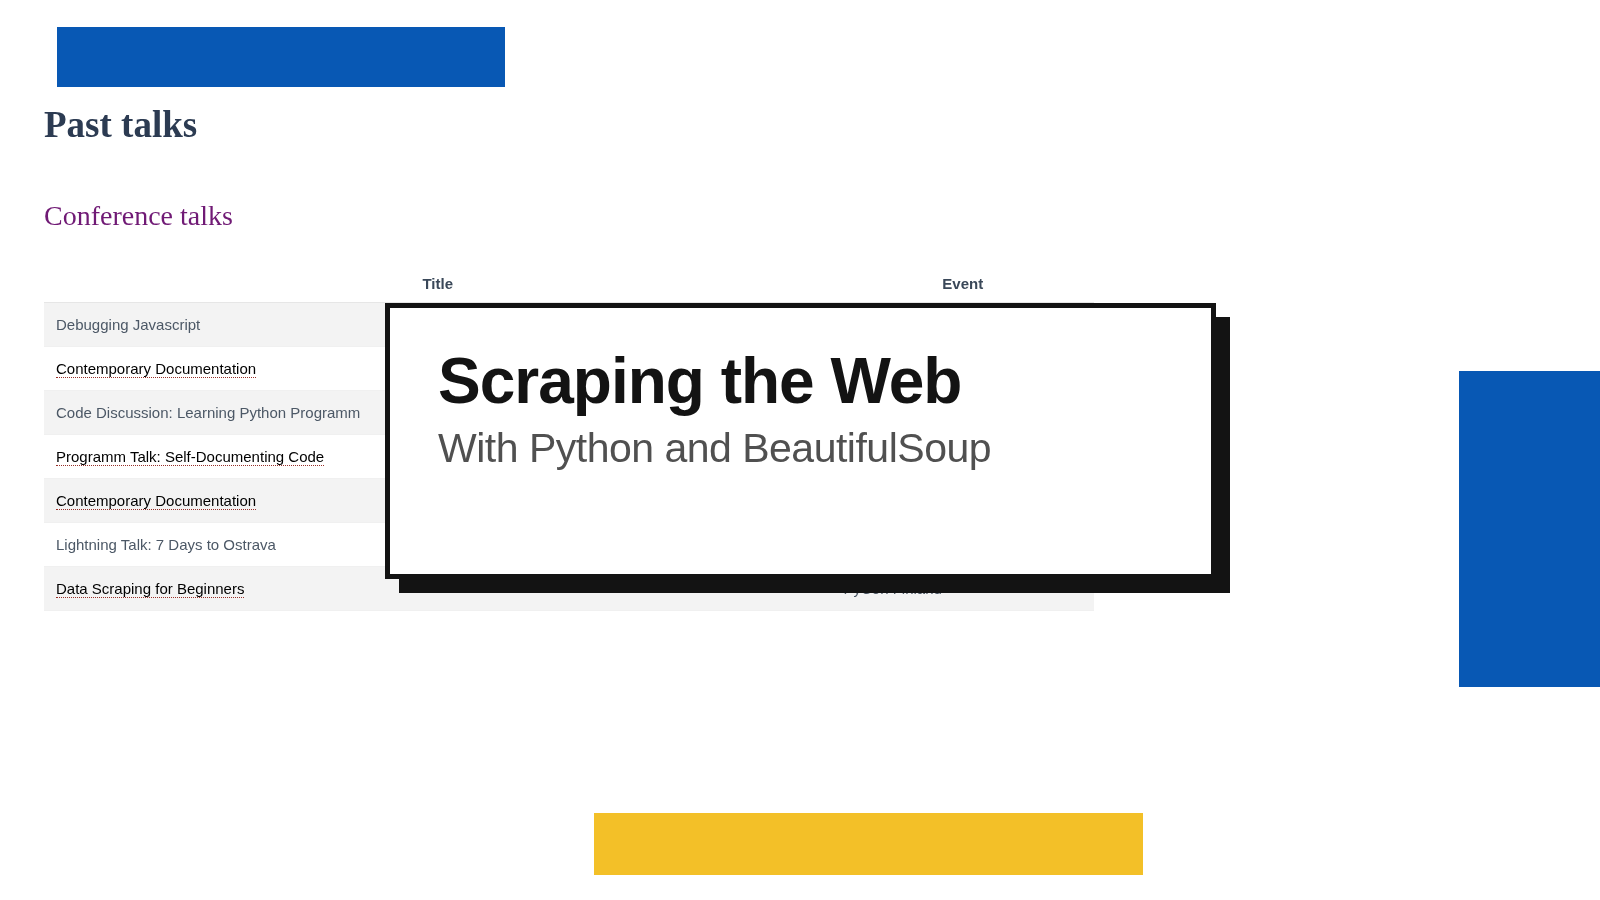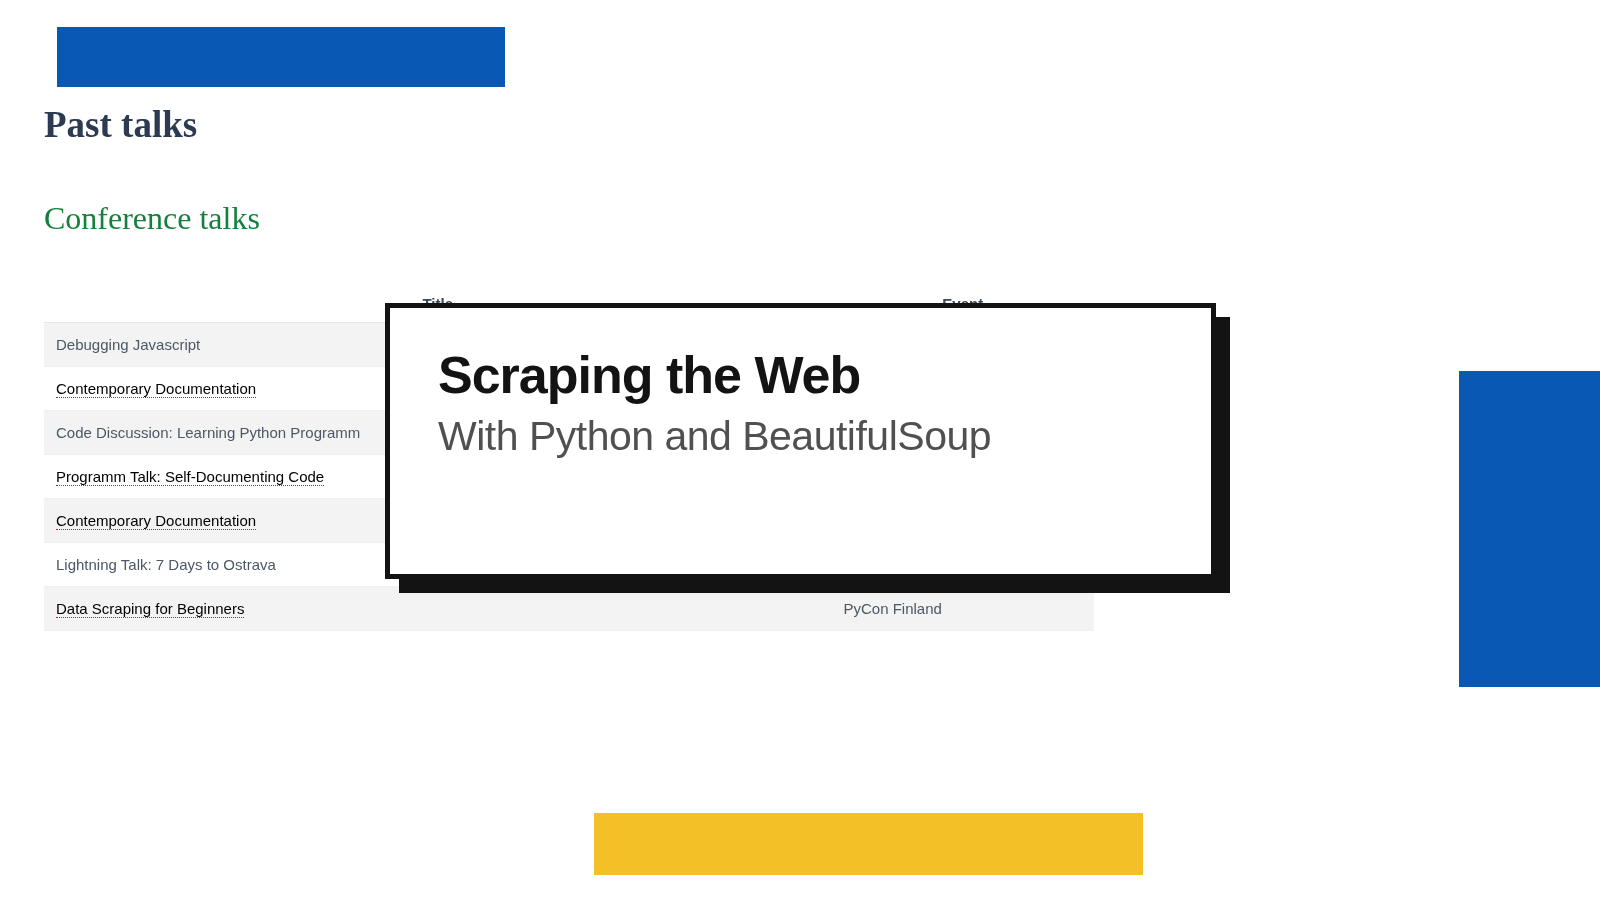--- a/index.html
+++ b/index.html
@@ -47,23 +47,23 @@
     }
     .page-title {
       font-family: Georgia, 'Times New Roman', serif;
       font-size: 37px;
       color: #2c3b52;
       margin-bottom: 54px;
       font-weight: bold;
     }
     .section-title {
       font-family: Georgia, 'Times New Roman', serif;
-      font-size: 32px;
-      color: #15803d;
-      margin-bottom: 48px;
+      font-size: 28px;
+      color: #701a75;
+      margin-bottom: 33px;
       font-weight: normal;
     }
     .talks-table {
       width: 100%;
       border-collapse: collapse;
       font-family: Arial, Helvetica, sans-serif;
     }
     .talks-table th {
       text-align: center;
       font-size: 15px;
@@ -110,21 +110,21 @@
       left: 0;
       width: 100%;
       height: 100%;
       background: #ffffff;
       border: 5px solid #131313;
       padding: 40px 48px;
     }
     .overlay-title {
       font-family: 'Arial Narrow', 'Helvetica Neue', Arial, sans-serif;
       font-stretch: condensed;
-      font-size: 52px;
+      font-size: 64px;
       color: #131313;
       font-weight: 700;
       letter-spacing: -1px;
       line-height: 1.05;
       margin-bottom: 10px;
     }
     .overlay-subtitle {
       font-family: 'Arial Narrow', 'Helvetica Neue', Arial, sans-serif;
       font-stretch: condensed;
       font-size: 41px;

